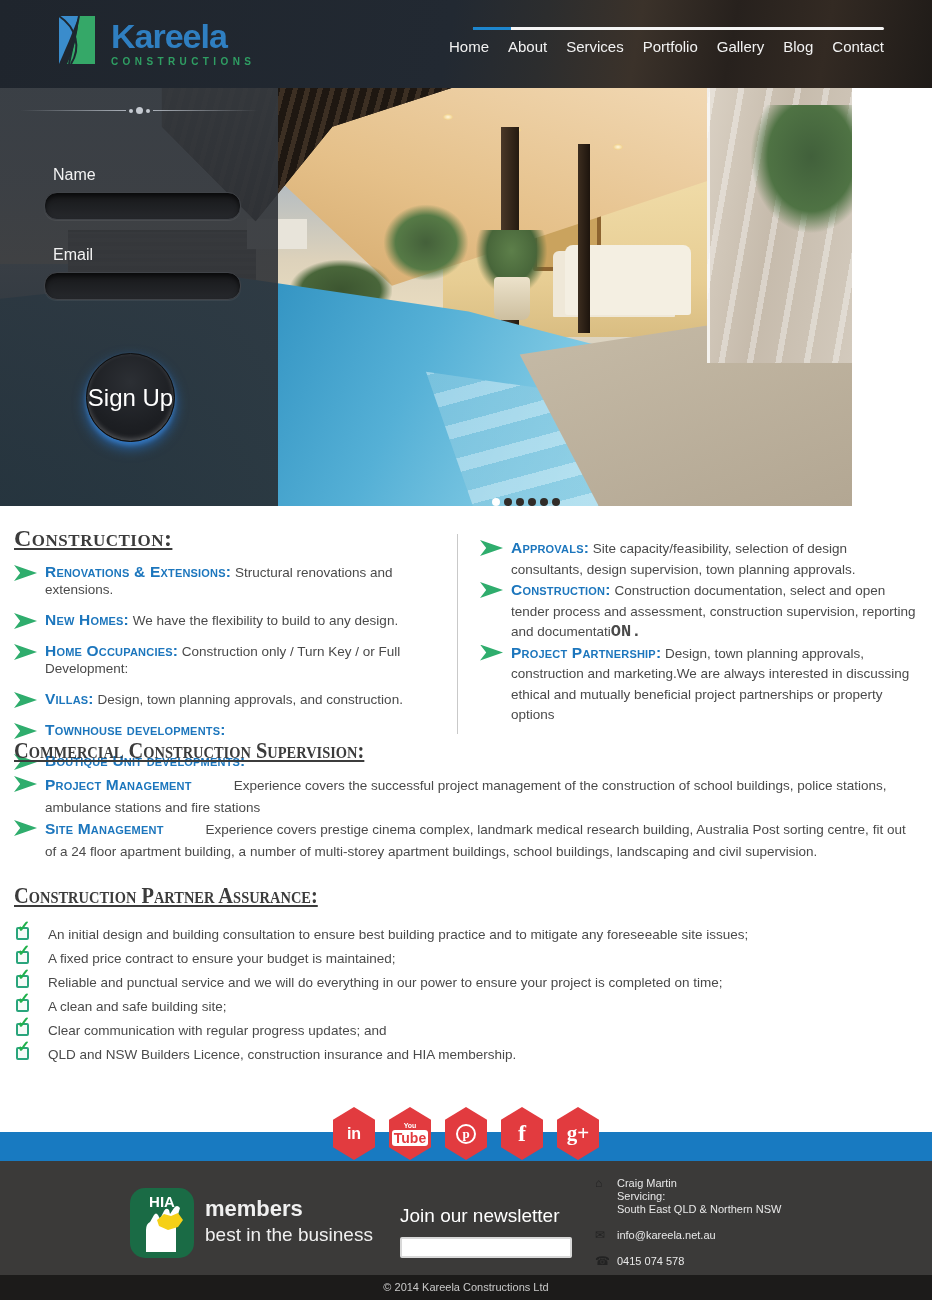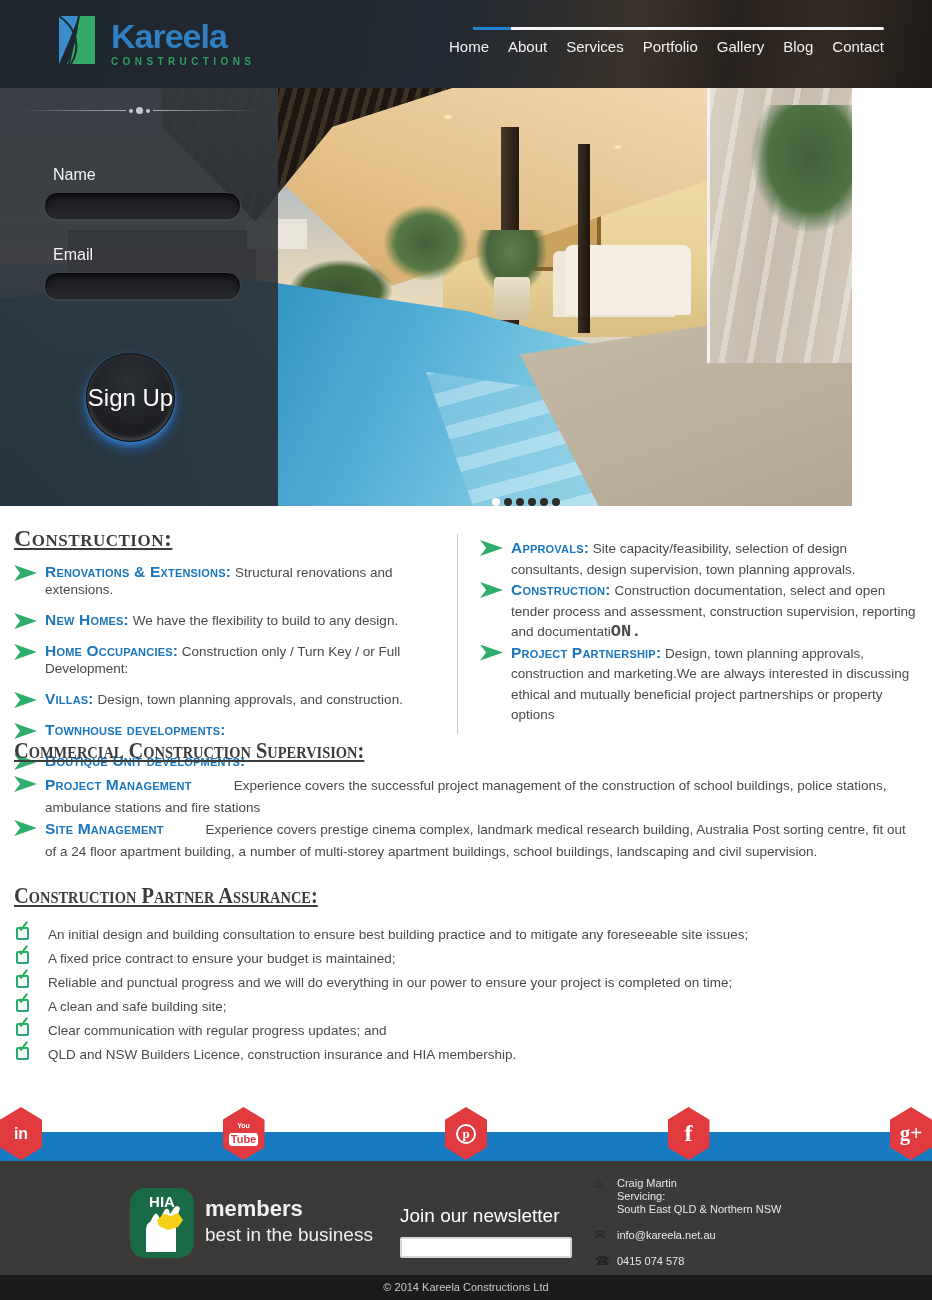--- a/index.html
+++ b/index.html
@@ -97,29 +97,29 @@
   .sec-commercial .li { margin-top:12px; line-height:21.5px; }
   .sec-commercial .li + .li { margin-top:0; }
   .sec-commercial .lbl { margin-right:42px; }
 
   .chk { position:relative; padding-left:34px; font-size:13.5px; color:#4a4a4a; margin-top:9px; line-height:13px; min-height:15px; }
   .chk .box { position:absolute; left:2px; top:-1px; width:13px; height:13px; border:2px solid #2aa57c; border-radius:2px; background:#f6fbf8; }
   .chk .tick { position:absolute; left:3px; top:-8px; color:#21b14c; font-size:16px; font-weight:bold; }
 
   
   .stripe { position:absolute; left:0; top:1132px; width:932px; height:29px; background:#187ac1; }
-  .social { position:absolute; left:0; top:1107px; width:932px; display:flex; justify-content:space-between; gap:14px; }
+  .social { position:absolute; left:0; top:1107px; width:932px; display:flex; justify-content:center; gap:14px; }
   .hex { width:42px; height:53px; background:#e23b3f; clip-path:polygon(50% 0,100% 24%,100% 76%,50% 100%,0 76%,0 24%);
     display:flex; align-items:center; justify-content:center; color:#fff; cursor:pointer; }
   .hex .g-in { font-size:16px; font-weight:bold; }
   .hex .g-fb { font-family:"Liberation Serif",serif; font-size:24px; font-weight:bold; }
   .hex .g-gp { font-family:"Liberation Serif",serif; font-size:21px; font-weight:bold; }
   .yt { text-align:center; line-height:1; }
   .yt .yt-l1 { display:block; font-size:7px; font-weight:bold; margin-bottom:1px; }
-  .yt .yt-l2 { display:inline-block; background:#fff; color:#e23b3f; font-size:11px; font-weight:bold; border-radius:3px; padding:1px 2px; }
+  .yt .yt-l2 { display:inline-block; background:#fff; color:#e23b3f; font-size:14px; font-weight:bold; border-radius:3px; padding:1px 2px; }
   .pin { width:20px; height:20px; border:2px solid #fff; border-radius:50%; display:flex; align-items:center; justify-content:center;
     font-family:"Liberation Serif",serif; font-weight:bold; font-size:13px; }
 
   
   .footer { position:absolute; left:0; top:1161px; width:932px; height:114px; background:#3b3a39; }
   .hia-logo { position:absolute; left:130px; top:27px; cursor:default; }
   .hia-text { position:absolute; left:205px; top:33px; color:#f0f0f0; }
   .hia-text .t1 { font-size:22px; line-height:30px;font-weight:bold; }
   .hia-text .t2 { font-size:19px; line-height:21px; }
   .newsletter-title { position:absolute; left:400px; top:44px; color:#fff; font-size:19px; }
@@ -244,21 +244,21 @@
       <h2 class="sec-title cond">Commercial Construction Supervision:</h2>
       <p class="li"><span class="arrow"></span><span class="lbl">Project Management</span><span>Experience covers the successful project management of the construction of school buildings, police stations, ambulance stations and fire stations</span></p>
       <p class="li"><span class="arrow"></span><span class="lbl">Site Management</span><span>Experience covers prestige cinema complex, landmark medical research building, Australia Post sorting centre, fit out of a 24 floor apartment building, a number of multi-storey apartment buildings, school buildings, landscaping and civil supervision.</span></p>
     </div>
 
     <div class="sec-assurance">
       <h2 class="sec-title cond">Construction Partner Assurance:</h2>
       <div style="height:12px"></div>
       <p class="chk"><span class="box"></span><span class="tick">✓</span><span>An initial design and building consultation to ensure best building practice and to mitigate any foreseeable site issues;</span></p>
       <p class="chk"><span class="box"></span><span class="tick">✓</span><span>A fixed price contract to ensure your budget is maintained;</span></p>
-      <p class="chk"><span class="box"></span><span class="tick">✓</span><span>Reliable and punctual progress and we will do everything in our power to ensure your project is completed on time;</span></p>
+      <p class="chk"><span class="box"></span><span class="tick">✓</span><span>Reliable and punctual service and we will do everything in our power to ensure your project is completed on time;</span></p>
       <p class="chk"><span class="box"></span><span class="tick">✓</span><span>A clean and safe building site;</span></p>
       <p class="chk"><span class="box"></span><span class="tick">✓</span><span>Clear communication with regular progress updates; and</span></p>
       <p class="chk"><span class="box"></span><span class="tick">✓</span><span>QLD and NSW Builders Licence, construction insurance and HIA membership.</span></p>
     </div>
   </div>
 
   <div class="stripe"></div>
   <div class="social">
     <div class="hex">
         <span class="g-in">in</span>

